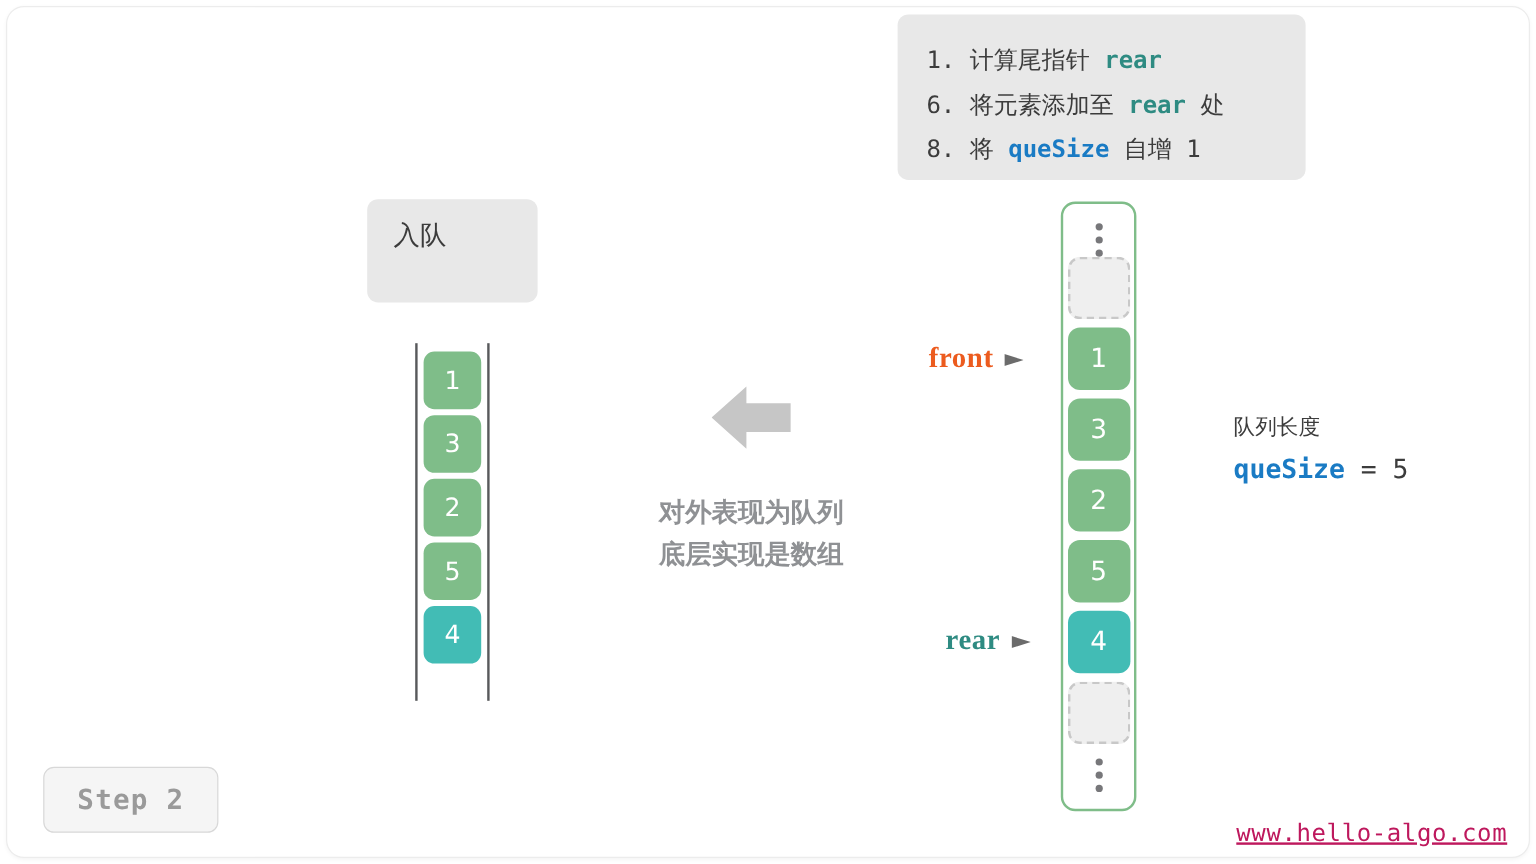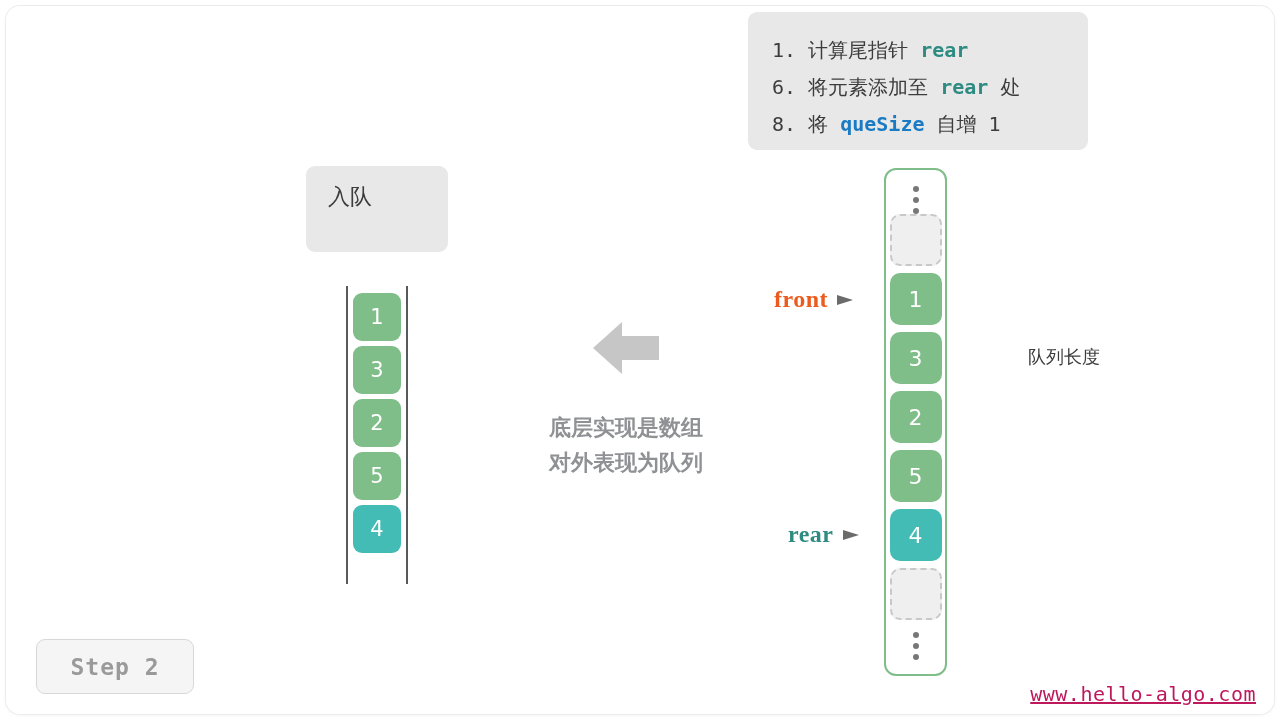--- a/index.html
+++ b/index.html
@@ -83,21 +83,21 @@
   .push-line.mono {
     font-family: "DejaVu Sans Mono", monospace;
     font-size: 21px;
   }
 
   
   #step-badge {
     position: absolute;
     left: 36px;
     top: 639px;
-    width: 158px;
+    width: 146px;
     height: 55px;
     border-radius: 9px;
     background: #f5f5f5;
     border: 1px solid #d8d8d8;
     box-sizing: border-box;
     display: flex;
     align-items: center;
     justify-content: center;
   }
   #step-badge span {
@@ -299,22 +299,22 @@
     <div class="cell teal" style="left:7px; top:219px;">4</div>
   </div>
 
   <div id="middle-arrow">
     <svg width="66" height="56" viewBox="0 0 66 56" xmlns="http://www.w3.org/2000/svg">
       <polygon points="0,28 29,2 29,16 66,16 66,40 29,40 29,54" fill="#c6c6c6"></polygon>
     </svg>
   </div>
 
   <div id="middle-caption">
+    <div>对外表现为队列</div>
     <div>底层实现是数组</div>
-    <div>对外表现为队列</div>
   </div>
 
   <div id="array-container">
     <div class="dots" style="top:16px;">
       <i></i>
         <i></i>
         <i></i>
     </div>
 
     <div class="acell empty" style="top:44px;"></div>
@@ -345,20 +345,21 @@
     <span class="ptr-text">rear</span>
     <span class="ptr-arrow">
       <svg width="16" height="14" viewBox="0 0 16 14" xmlns="http://www.w3.org/2000/svg">
         <polygon points="0,2 16,7 0,12" fill="#6b6b6b"></polygon>
       </svg>
     </span>
   </div>
 
   <div id="quesize-block">
     <div class="qs-label">队列长度</div>
+    <div class="qs-value"><span class="kw-blue">queSize</span><span> = </span><span>5</span></div>
   </div>
 
   <div id="step-badge">
     <span>Step 2</span>
   </div>
 
   <div id="watermark">www.hello-algo.com</div>
 </div>
 
 </body></html>

